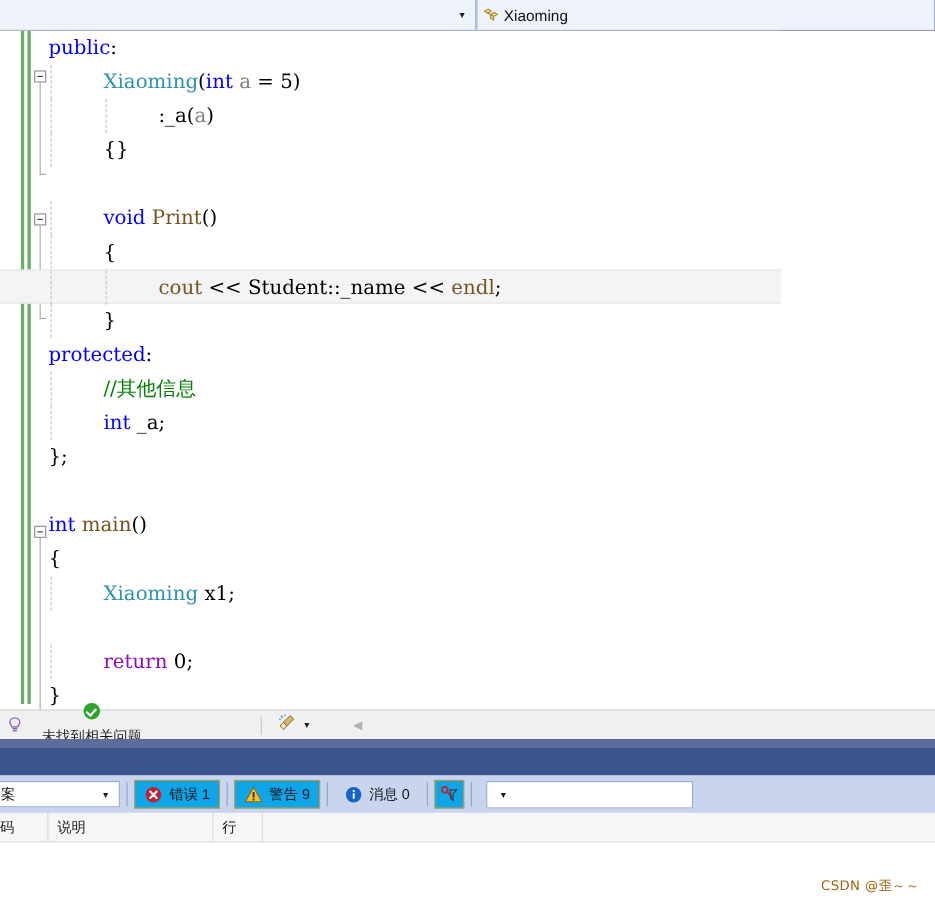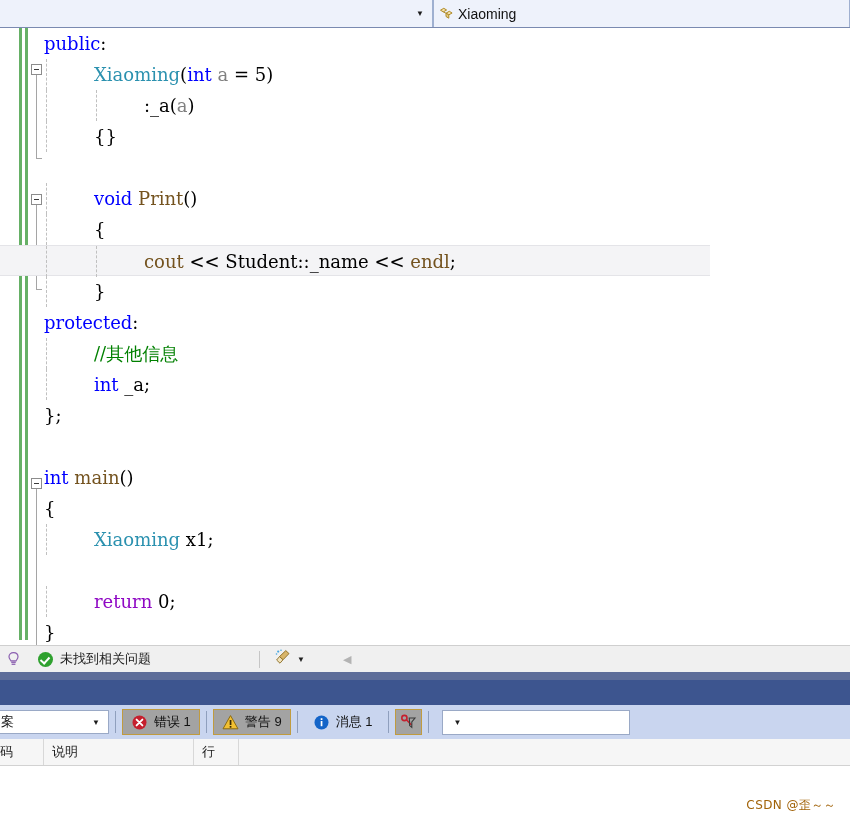--- a/index.html
+++ b/index.html
@@ -209,20 +209,21 @@
     justify-content: center;
     flex: 0 0 26px;
   }
   .hint-status {
     display: flex;
     align-items: center;
     gap: 7px;
     padding-left: 12px;
     font-size: 13px;
     color: #1a1a1a;
+    flex-direction: column;
   }
   .ok-circle {
     width: 15px; height: 15px;
     border-radius: 50%;
     background: #2fa12f;
     position: relative;
     flex: 0 0 15px;
   }
   .ok-circle::after {
     content: "";
@@ -305,21 +306,21 @@
     display: flex;
     align-items: center;
     gap: 6px;
     padding: 0 8px;
     font-size: 13px;
     color: #111;
     box-sizing: border-box;
     border: 1px solid transparent;
   }
   .el-btn.pressed {
-    background: #a3a3a3;
+    background: #0ea5e9;
     border: 1px solid #c09b3f;
   }
   .el-btn.iconbtn {
     padding: 0 4px;
   }
   .ic {
     width: 17px; height: 17px;
     flex: 0 0 17px;
   }
   .el-select {
@@ -488,21 +489,21 @@
   <div class="el-sep"></div>
 
   <div class="el-btn">
     <span class="ic">
       <svg width="17" height="17" viewBox="0 0 17 17">
         <circle cx="8.5" cy="8.5" r="7" fill="#1464c8"></circle>
         <rect x="7.7" y="7.0" width="1.7" height="5.2" fill="#fff"></rect>
         <rect x="7.7" y="4.2" width="1.7" height="1.8" fill="#fff"></rect>
       </svg>
     </span>
-    <span>消息 1</span>
+    <span>消息 0</span>
   </div>
   <div class="el-sep"></div>
 
   <div class="el-btn pressed iconbtn">
     <span class="ic">
       <svg width="17" height="17" viewBox="0 0 17 17">
         <circle cx="4.4" cy="4.0" r="2.6" fill="none" stroke="#c5202e" stroke-width="1.6"></circle>
         <path d="M6.4 5.8 L11.5 11.0" stroke="#c5202e" stroke-width="1.6"></path>
         <path d="M9.2 4.0 L15.0 4.0 L11.8 8.0 L11.8 13.4 L9.6 11.6 L9.6 8.0 Z" fill="none" stroke="#3a3a3a" stroke-width="1.1"></path>
       </svg>

